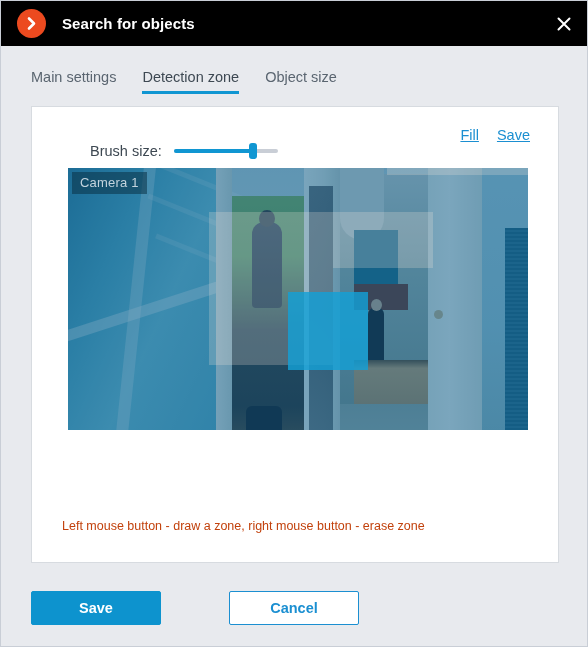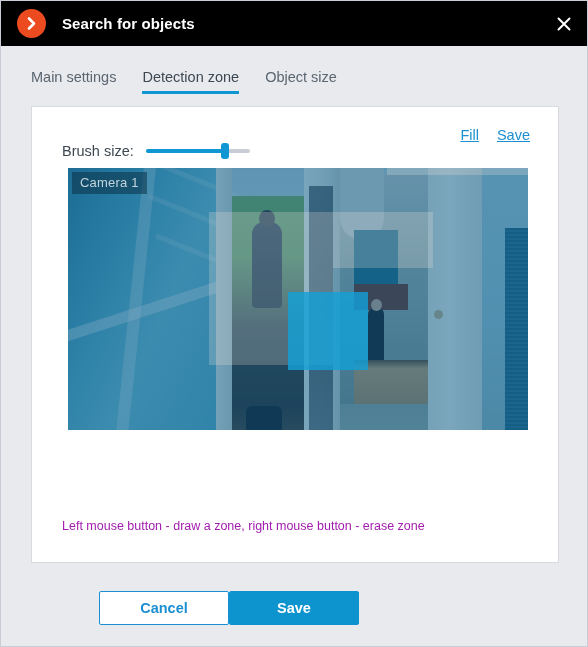--- a/index.html
+++ b/index.html
@@ -111,20 +111,21 @@
   }
 
   
   .brush-row {
     position: absolute;
     left: 0; top: 32px;
     width: 100%;
     height: 24px;
     display: flex;
     align-items: center;
+    padding-left: 28px;
   }
   .brush-label {
     margin-left: 30px;
     font-size: 14.5px;
     color: #3d4852;
   }
   .slider {
     position: relative;
     margin-left: 12px;
     width: 104px;
@@ -415,21 +416,21 @@
     color: #c3d3dd;
     font-size: 13px;
     letter-spacing: .2px;
   }
 
   .hint {
     position: absolute;
     left: 30px;
     top: 412px;
     font-size: 12.5px;
-    color: #a21caf;
+    color: #c2410c;
   }
 
   
   .footer {
     position: absolute;
     left: 30px;
     top: 590px;
     display: flex;
     align-items: center;
   }
@@ -536,17 +537,17 @@
       <div class="mask-hole" style="left:319px; top:0px; width:141px; height:7px;"></div>
       <div class="zone-block" style="left:220px; top:124px; width:80px; height:78px;"></div>
 
       <div class="cam-label">Camera 1</div>
     </div>
 
     <div class="hint">Left mouse button - draw a zone, right mouse button - erase zone</div>
   </div>
 
   <div class="footer">
+    <div class="btn btn-primary">Save</div>
     <div class="btn btn-secondary">Cancel</div>
-    <div class="btn btn-primary">Save</div>
   </div>
 
 </div>
 
 </body></html>

